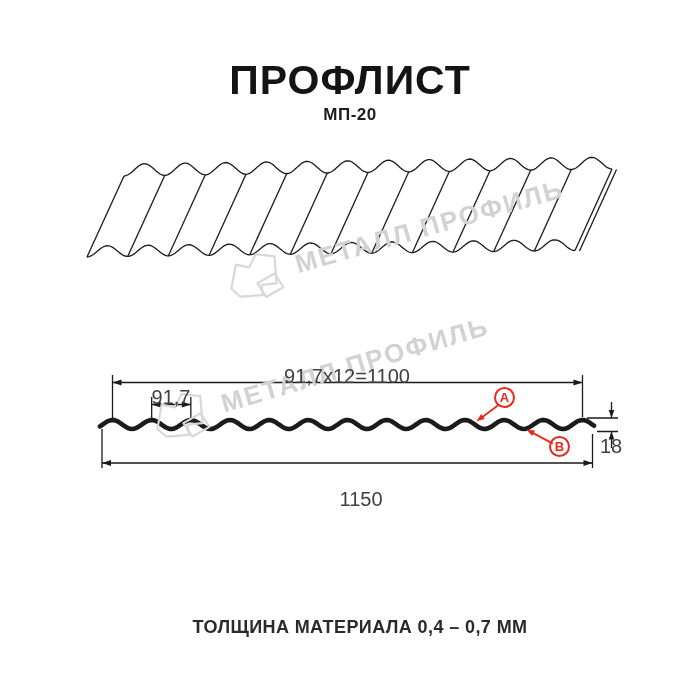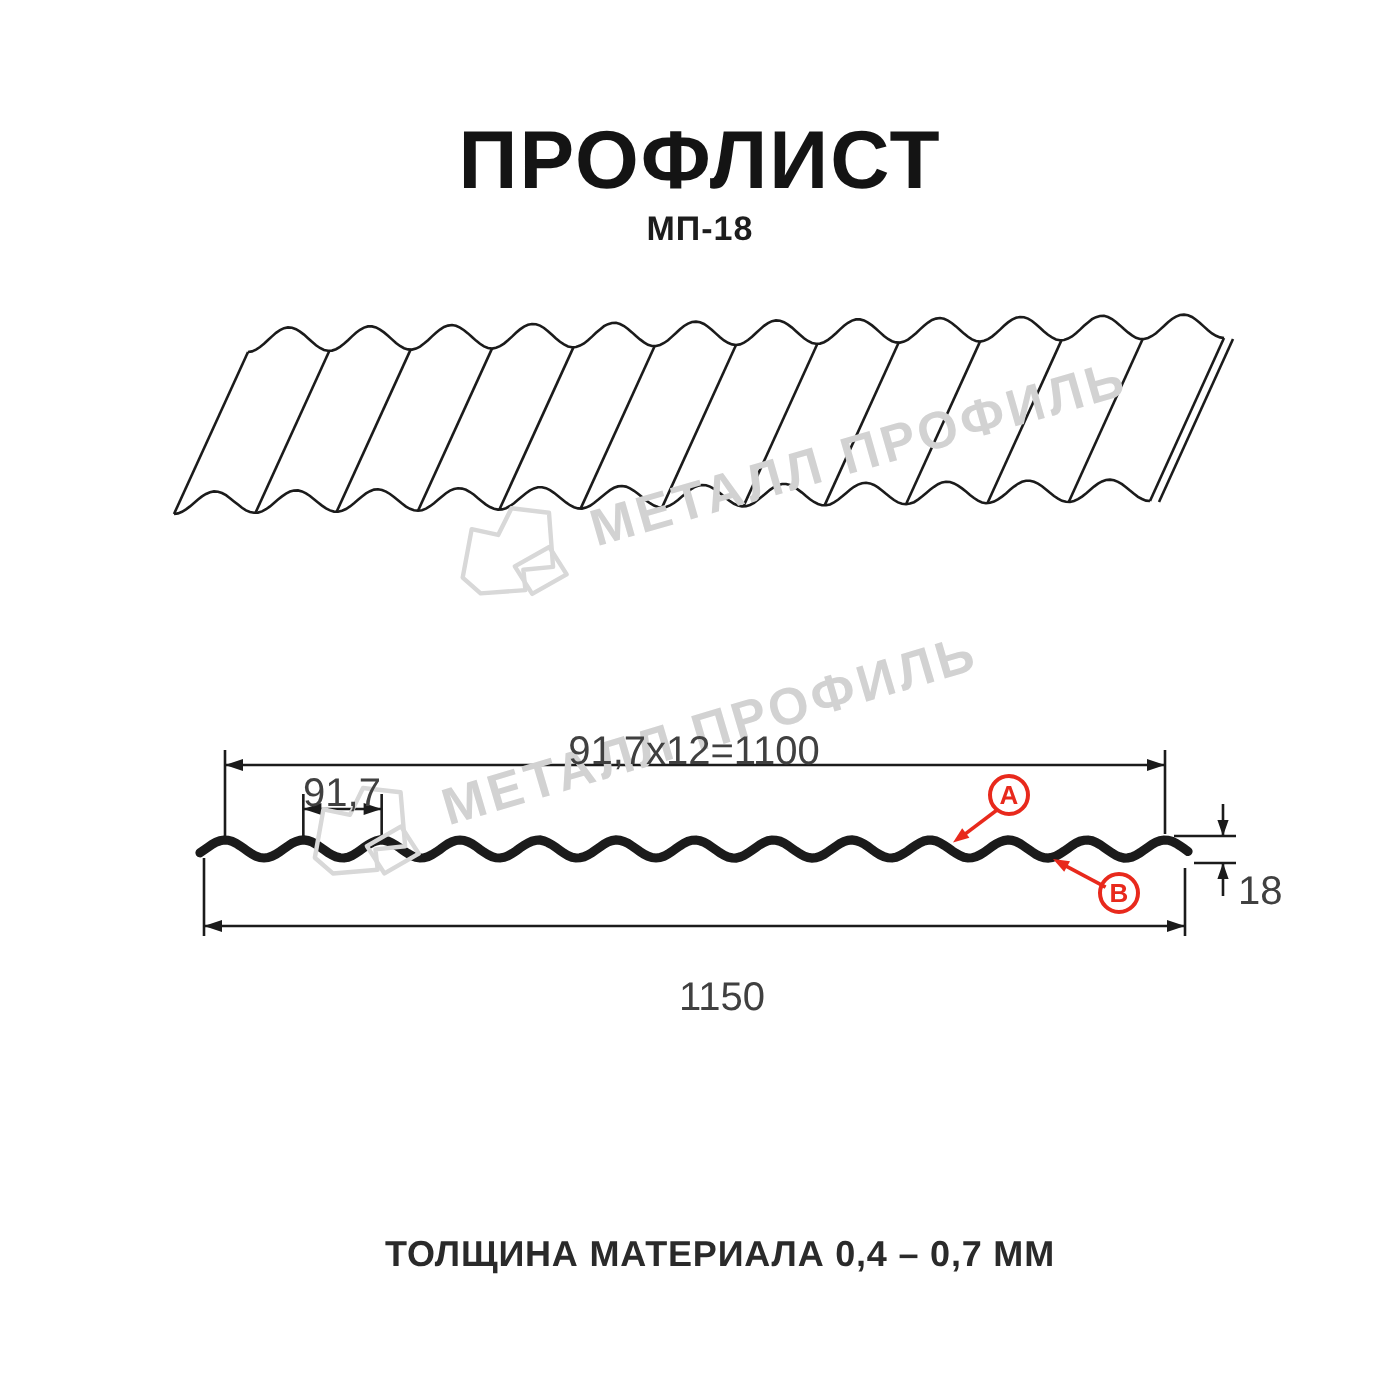--- a/index.html
+++ b/index.html
@@ -79,22 +79,22 @@
   <svg width="66" height="56" viewBox="0 0 72 60">
     <g fill="none" stroke="#d8d8d8" stroke-width="2.4" stroke-linejoin="round">
       <path d="M8 36 L20 12 L33 19 L44 7 L63 15 L57 44 L41 41 L39 52 L15 47 Z"></path>
       <path d="M37 38 L58 33 L63 50 L42 55 Z"></path>
     </g>
   </svg>
   <span>МЕТАЛЛ ПРОФИЛЬ</span>
 </div>
 
 <div class="abs title">ПРОФЛИСТ</div>
-<div class="abs subtitle">МП-18</div>
+<div class="abs subtitle">МП-20</div>
 <div class="abs footer">ТОЛЩИНА МАТЕРИАЛА 0,4 – 0,7 ММ</div>
 
 <div class="abs dimlabel center" style="left:347px;top:365px;">91,7x12=1100</div>
 <div class="abs dimlabel center" style="left:171px;top:386px;text-align:right;">91,7</div>
 <div class="abs dimlabel center" style="left:361px;top:444px;margin-top:44px;">1150</div>
-<div class="abs dimlabel" style="left:619px;top:435px;">18</div>
+<div class="abs dimlabel" style="left:600px;top:435px;">18</div>
 
 <div class="abs marker" style="left:494px;top:387px;">A</div>
 <div class="abs marker" style="left:549px;top:436px;">B</div>
 
 </body></html>

